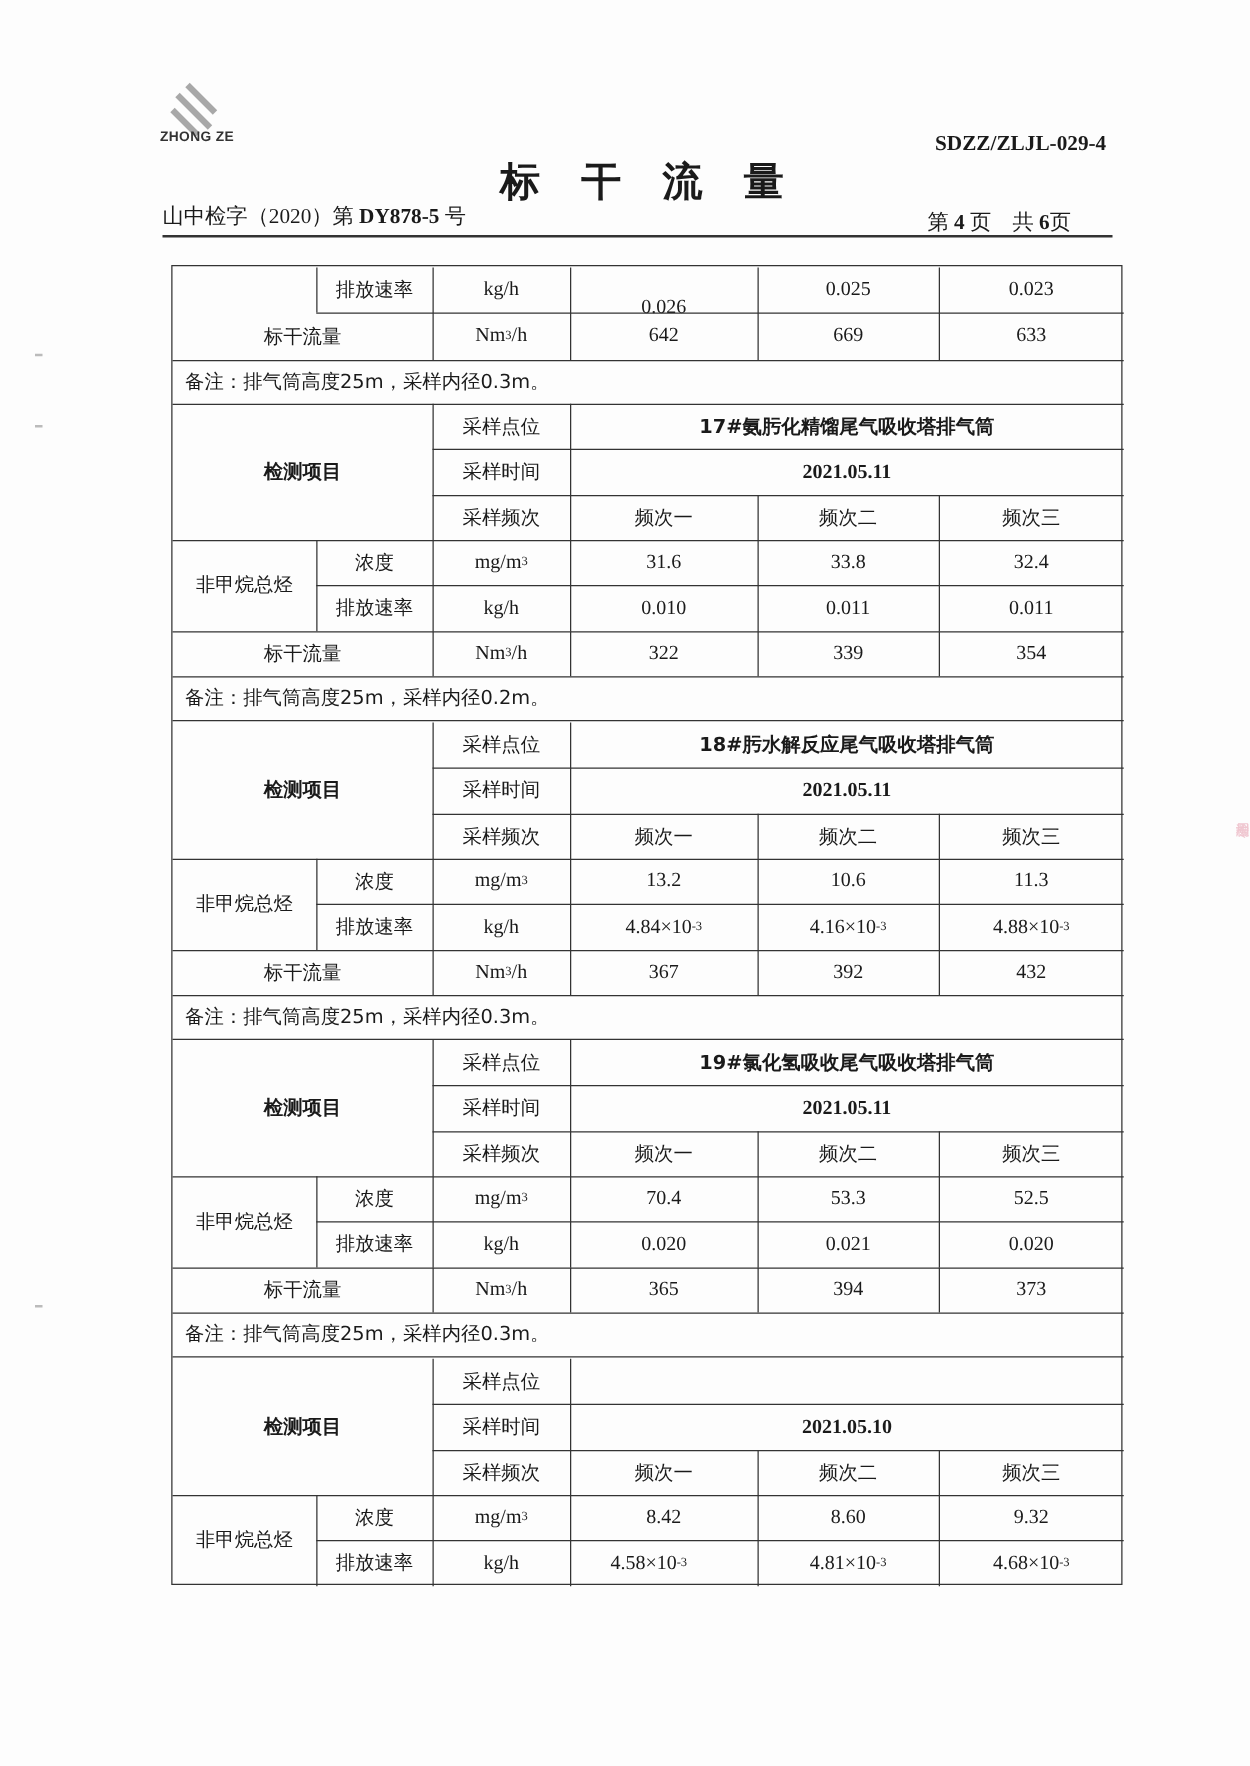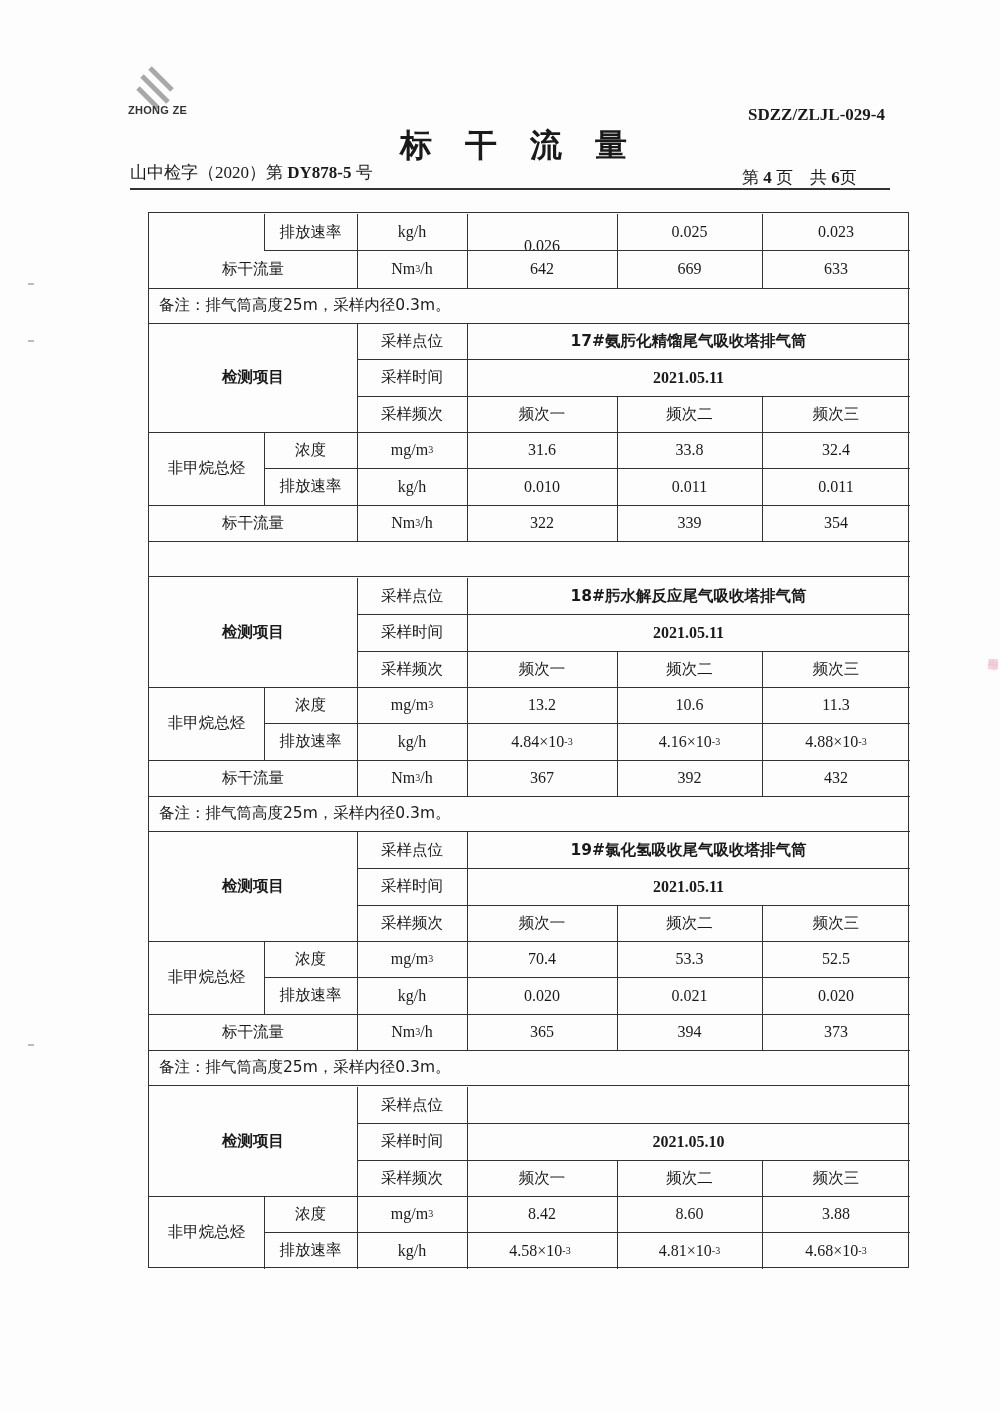--- a/index.html
+++ b/index.html
@@ -9,21 +9,21 @@
   .logo { left:130px; top:62px; width:60px; height:60px; }
   .logo-text { left:128px; top:104px; font-family:"Liberation Sans","DejaVu Sans",sans-serif; font-weight:bold; font-size:11px; color:#333; letter-spacing:0.3px; }
   .doc-code { left:748px; top:105px; font-weight:bold; font-size:17px; }
   .title { left:400px; top:124px; font-size:32px; letter-spacing:33px; font-weight:bold; font-family:"DejaVu Serif",serif; }
   .report-no { left:130px; top:161px; font-size:17px; }
   .report-no b { font-weight:bold;text-align:center; }
   .page-info { left:742px; top:166px; font-size:17px; }
   .page-info b { font-weight:bold; }
   .hr { left:130px; top:188px; width:760px; height:1.5px; background:#333; }
 
-  .tbl { left:137px; top:212px; width:761px; height:1056px; border:1.5px solid #333; box-sizing:border-box;margin-left:11px; }
+  .tbl { left:137px; top:212px; width:761px; height:1056px; border:1.5px solid #333; box-sizing:border-box; }
   .cell { position:absolute; box-sizing:border-box; display:flex; align-items:center; justify-content:center;
           font-size:16px; text-align:center; }
   .hl { position:absolute; height:0; border-top:1.2px solid #333; }
   .vl { position:absolute; width:0; border-left:1.2px solid #333; }
   .cjk { font-family:"DejaVu Sans",sans-serif; font-size:15.5px; }
   .bold { font-weight:bold; }
   .note { justify-content:flex-start; padding-left:10px; }
   sup { font-size:10px; vertical-align:super; line-height:0; }
   .stamp { left:960px; top:650px; width:40px; height:140px; color:#e7a3b3; font-size:11px; writing-mode:vertical-rl; opacity:0.6; }
   .edge-mark { left:28px; width:6px; height:2px; background:#bbb; }
@@ -124,20 +124,21 @@
       <span>/h</span>
     </div>
     <div class="cell" style="left: 318px; top: 292px; width: 150px; height: 36px;">322</div>
     <div class="cell" style="left: 468px; top: 292px; width: 145px; height: 36px;">339</div>
     <div class="cell" style="left: 613px; top: 292px; width: 148px; height: 36px;">354</div>
     <div class="vl" style="left: 208px; top: 292px; height: 36px;"></div>
     <div class="vl" style="left: 318px; top: 292px; height: 36px;"></div>
     <div class="vl" style="left: 468px; top: 292px; height: 36px;"></div>
     <div class="vl" style="left: 613px; top: 292px; height: 36px;"></div>
     <div class="hl" style="left: 0px; top: 328px; width: 761px;"></div>
+    <div class="cell cjk note" style="left: 0px; top: 328px; width: 761px; height: 35px;">备注：排气筒高度25m，采样内径0.2m。</div>
     <div class="hl" style="left: 0px; top: 363px; width: 761px;"></div>
     <div class="cell cjk bold" style="left: 0px; top: 365px; width: 208px; height: 109px;">检测项目</div>
     <div class="cell cjk" style="left: 208px; top: 365px; width: 110px; height: 36px;">采样点位</div>
     <div class="cell cjk bold" style="left: 318px; top: 365px; width: 443px; height: 36px;">18#肟水解反应尾气吸收塔排气筒</div>
     <div class="cell cjk" style="left: 208px; top: 401px; width: 110px; height: 37px;">采样时间</div>
     <div class="cell bold" style="left: 318px; top: 401px; width: 443px; height: 37px;">2021.05.11</div>
     <div class="cell cjk" style="left: 208px; top: 438px; width: 110px; height: 36px;">采样频次</div>
     <div class="cell cjk" style="left: 318px; top: 438px; width: 150px; height: 36px;">频次一</div>
     <div class="cell cjk" style="left: 468px; top: 438px; width: 145px; height: 36px;">频次二</div>
     <div class="cell cjk" style="left: 613px; top: 438px; width: 148px; height: 36px;">频次三</div>
@@ -248,24 +249,24 @@
     <div class="cell cjk" style="left: 468px; top: 947px; width: 145px; height: 36px;">频次二</div>
     <div class="cell cjk" style="left: 613px; top: 947px; width: 148px; height: 36px;">频次三</div>
     <div class="cell cjk" style="left: 0px; top: 983px; width: 115px; height: 73px;">非甲烷总烃</div>
     <div class="cell cjk" style="left: 115px; top: 983px; width: 93px; height: 36px;">浓度</div>
     <div class="cell" style="left: 208px; top: 983px; width: 110px; height: 36px;">
       <span>mg/m</span>
       <sup>3</sup>
     </div>
     <div class="cell" style="left: 318px; top: 983px; width: 150px; height: 36px;">8.42</div>
     <div class="cell" style="left: 468px; top: 983px; width: 145px; height: 36px;">8.60</div>
-    <div class="cell" style="left: 613px; top: 983px; width: 148px; height: 36px;">3.88</div>
+    <div class="cell" style="left: 613px; top: 983px; width: 148px; height: 36px;">9.32</div>
     <div class="cell cjk" style="left: 115px; top: 1019px; width: 93px; height: 37px;">排放速率</div>
     <div class="cell" style="left: 208px; top: 1019px; width: 110px; height: 37px;">kg/h</div>
-    <div class="cell" style="left: 310px; top: 1019px; width: 150px; height: 37px; padding-left: 12px;">
+    <div class="cell" style="left: 300px; top: 1019px; width: 150px; height: 37px; padding-left: 12px;">
       <span>4.58×10</span>
       <sup>-3</sup>
     </div>
     <div class="cell" style="left: 468px; top: 1019px; width: 145px; height: 37px;">
       <span>4.81×10</span>
       <sup>-3</sup>
     </div>
     <div class="cell" style="left: 613px; top: 1019px; width: 148px; height: 37px;">
       <span>4.68×10</span>
       <sup>-3</sup>

